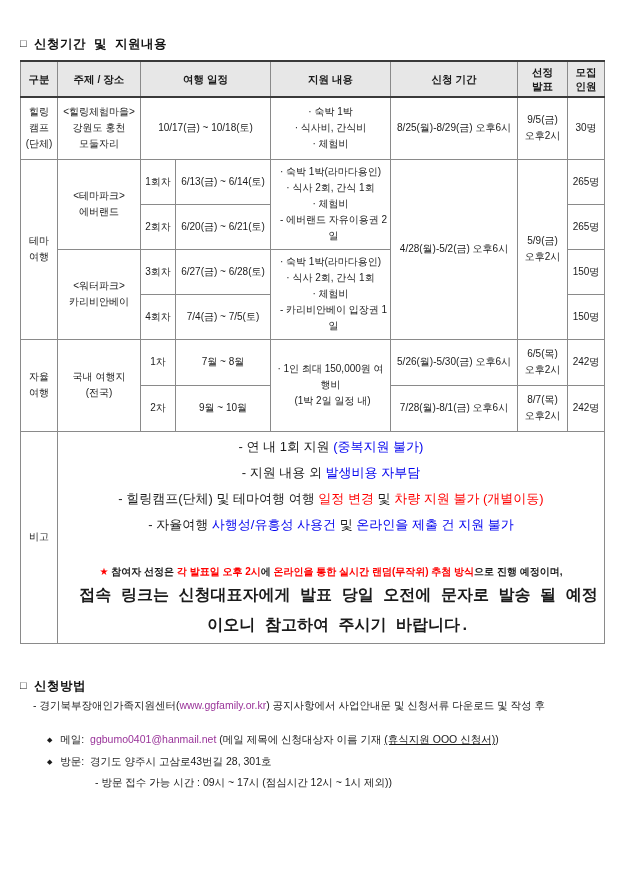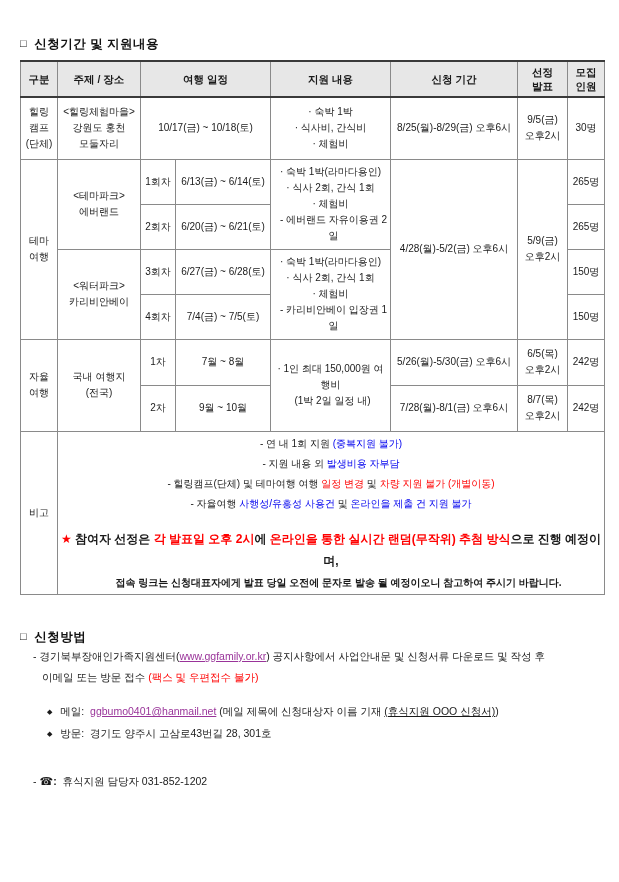--- a/index.html
+++ b/index.html
@@ -4,21 +4,21 @@
 <style>
   * { box-sizing: border-box; }
   html,body { margin:0; padding:0; }
   body {
     width:619px; height:882px; background:#ffffff; color:#1a1a1a;
     font-family:"Liberation Sans","DejaVu Sans",sans-serif;
     font-size:10.5px; overflow:hidden;
   }
   .page { padding:36px 15px 0 20px; }
 
-  .sec-title { font-weight:bold; font-size:12.5px; color:#111; letter-spacing:0.5px; }
+  .sec-title { font-weight:bold; font-size:12.5px; color:#111; letter-spacing:0.5px;font-family:Liberation Mono, monospace; }
   .sec-title .sq { font-size:11px; margin-right:7px; position:relative; top:-1px; }
 
   table.main {
     border-collapse:collapse; table-layout:fixed; width:584px; margin-top:7px;
   }
   table.main td {
     border:1px solid #8a8a8a; text-align:center; vertical-align:middle;
     padding:2px 2px; font-size:10px; line-height:1.6; color:#1a1a1a;
     overflow:hidden;
   }
@@ -29,26 +29,26 @@
   }
   td.bt { border-top:2px solid #3a3a3a; }
   td.bb { border-bottom:2.5px solid #3a3a3a; }
   td.bold { font-weight:normal; }
   td.ta-l { text-align:left; padding-left:7px; }
   .indent { padding-left:6px; }
   .red { color:#ff0000; }
   .blue { color:#0000ee; }
   .b { font-weight:bold; }
   .u { text-decoration:underline; }
-  a.link, .link { color:#993399; text-decoration:underline; cursor:pointer;margin-top:36px; }
+  a.link, .link { color:#993399; cursor:pointer;margin-top:36px; }
 
   td.remarks { text-align:left; vertical-align:middle; padding:12px 10px 12px 12px; }
-  .rline { line-height:2.0; font-size:10px; }
-  .rnotice { line-height:1.9; font-size:12px; margin-top:14px; }
-  .rnotice2 { line-height:1.9; font-size:10px; padding-left:15px; }
+  .rline { line-height:2.0; font-size:13px; }
+  .rnotice { line-height:1.9; font-size:10px; margin-top:24px; }
+  .rnotice2 { line-height:1.9; font-size:16px; padding-left:15px;font-family:Liberation Mono, monospace; }
 
   .sec-block { margin-top:34px; }
   .body-line { line-height:2.0; font-size:10.5px; padding-left:13px; }
   .body-line2 { line-height:2.0; font-size:10.5px; padding-left:22px; }
   .bullet-line { line-height:2.1; font-size:10.5px; padding-left:27px; }
   .bullet-line .dia { font-size:7px; position:relative; top:-1px; margin-right:5px; }
   .sub-line { line-height:2.0; font-size:10.5px; padding-left:75px; }
   .contact-line { line-height:2.1; font-size:10.5px; padding-left:13px; }
   .phone-glyph { font-size:11px; } .gap12 { height:12px; }
 </style>
@@ -219,35 +219,30 @@
   </tbody>
     </table>
 
   <div class="sec-block">
     <div class="sec-title">
       <span class="sq">□</span><span>신청방법</span>
     </div>
     <div class="body-line">
       <span>- 경기북부장애인가족지원센터(</span><span class="link">www.ggfamily.or.kr</span><span>) 공지사항에서 사업안내문 및 신청서류 다운로드 및 작성 후</span>
     </div>
-    <div class="body-line2">
-      <span>이메일 또는 방문 접수 </span><span class="red">(팩스 및 우편접수 불가)</span>
-    </div>
     <div class="gap12"></div>
     <div class="bullet-line">
       <span class="dia">◆</span>
       <span>메일:</span>&nbsp;
       <span class="link">ggbumo0401@hanmail.net</span><span> (메일 제목에 신청대상자 이름 기재 </span><span class="u">(휴식지원 OOO 신청서)</span><span>)</span>
     </div>
     <div class="bullet-line">
       <span class="dia">◆</span>
       <span>방문:</span>&nbsp;
       <span>경기도 양주시 고삼로43번길 28, 301호</span>
     </div>
+    <div class="sub-line">- 방문 접수 가능 시간 : 09시 ~ 17시 (점심시간 12시 ~ 1시 제외))</div>
   </div>
 
   <div class="sec-block" style="margin-top:26px">
-    <div class="contact-line">
-      <span>- </span><span class="phone-glyph b">☎</span><span class="b">:</span>&nbsp;&nbsp;<span>휴식지원 담당자 031-852-1202</span>
-    </div>
   </div>
 
 </div>
 
 </body></html>

